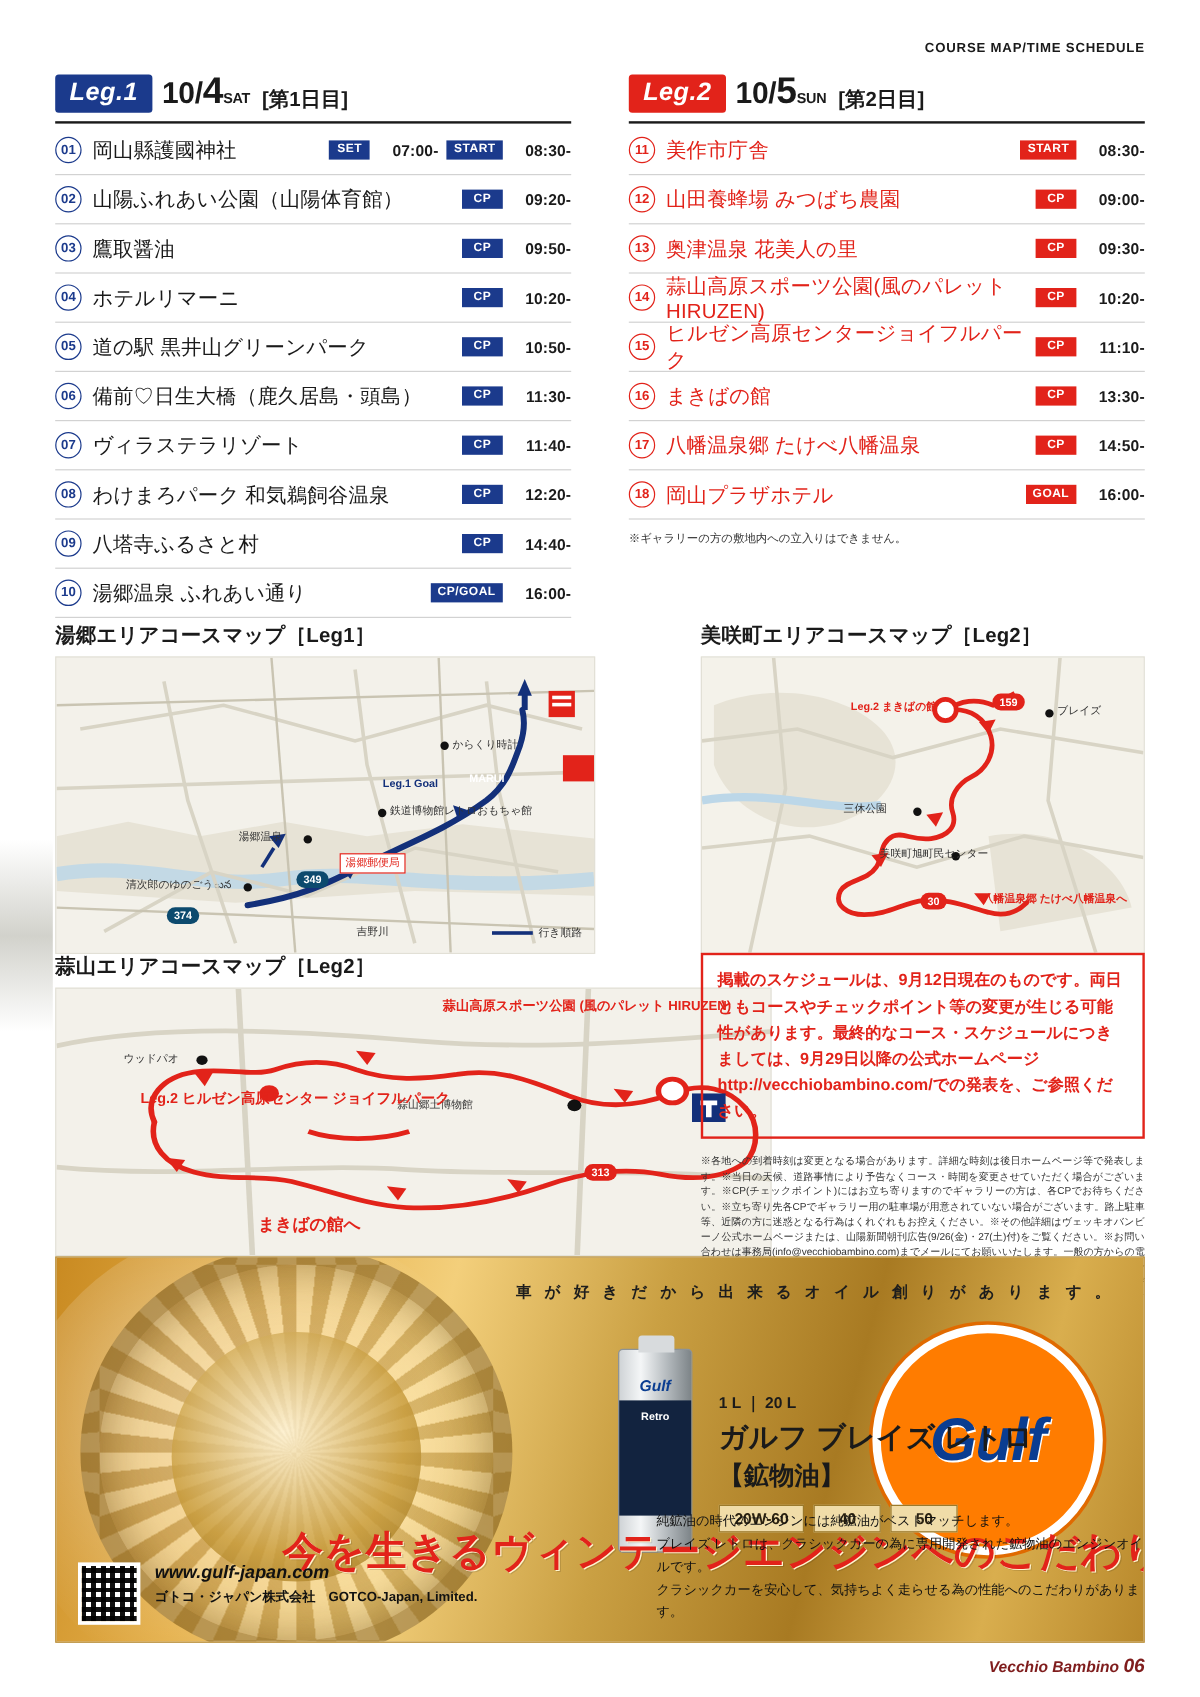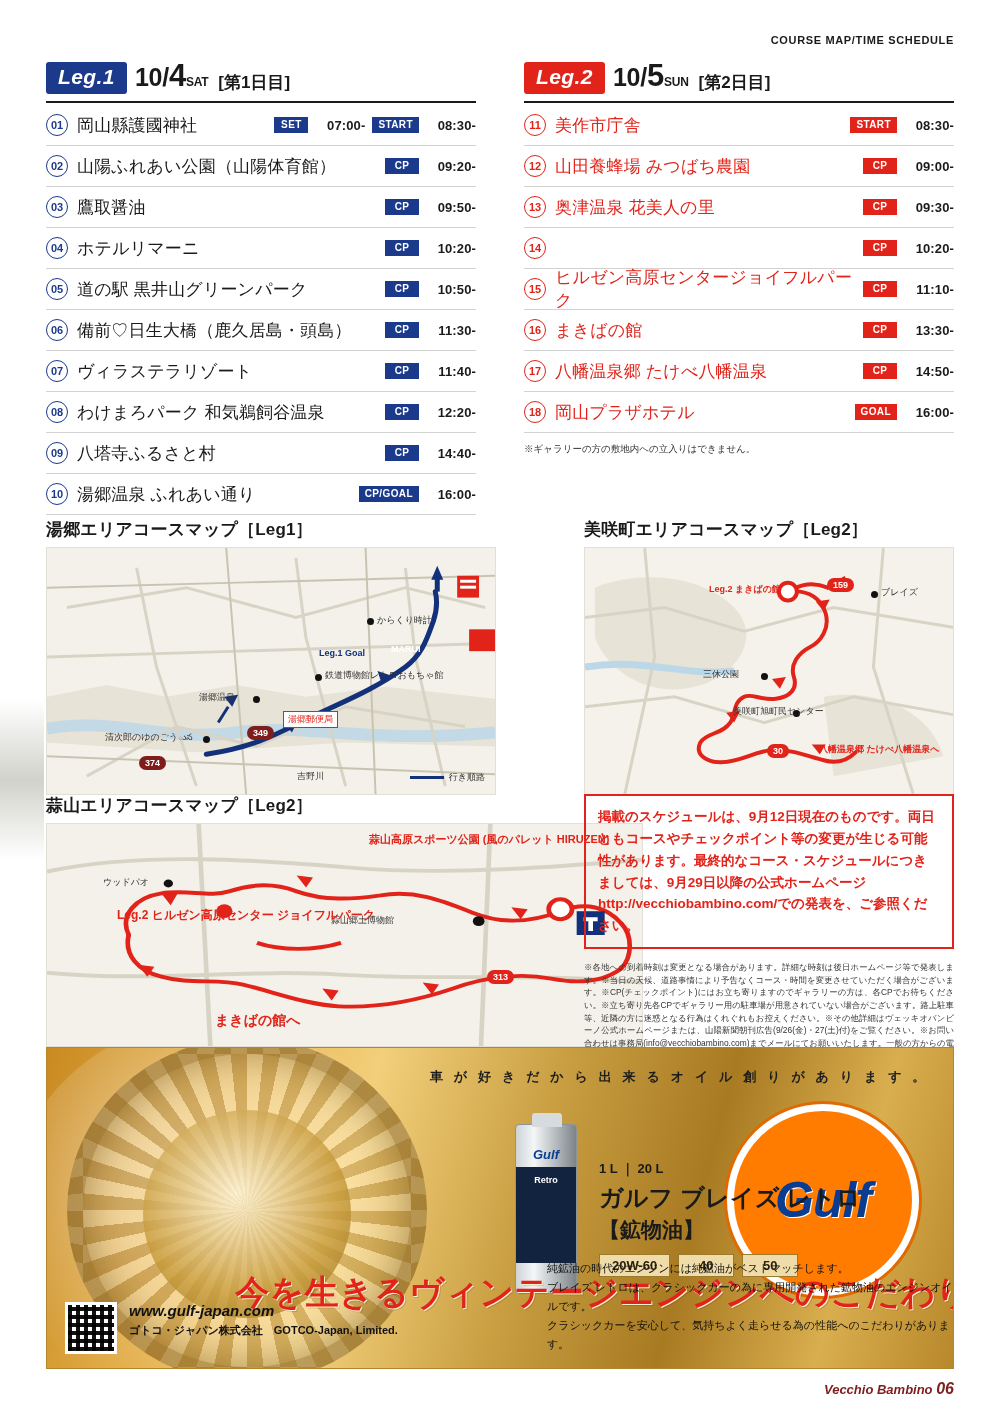--- a/index.html
+++ b/index.html
@@ -72,21 +72,21 @@
   .mlabel.red { color:#e2231a; font-weight:bold; }
   .mlabel.blue { color:#13307a; font-weight:bold; }
   .pin {
     position:absolute; width:7px; height:7px; border-radius:50%;
     background:#111;
   }
   .rt-badge {
     position:absolute; color:#fff; background:#e2231a; font-size:9px; font-weight:bold;
     border-radius:9px; padding:2px 6px;
   }
-  .rt-badge.blue { background:#7f1d1d; }
+  .rt-badge.blue { background:#0c4a6e; }
   .legend { position:absolute; font-size:9px; color:#333; display:flex; align-items:center; gap:5px;}
   .legend .line { width:34px; height:3px; background:#13307a; display:inline-block;}
 
   
   .notice {
     border:2px solid #e2231a; color:#e2231a; font-weight:bold;
     font-size:13.5px; line-height:1.62; padding:10px 12px;
   }
   .fine {
     font-size:8.4px; line-height:1.5; color:#333; margin-top:12px; text-align:justify;
@@ -306,20 +306,21 @@
         <div class="pt">
           <div class="num">13</div>
           <div class="name">奥津温泉 花美人の里</div>
           <div class="tags">
             <span class="tag">CP</span>
             <span class="time">09:30-</span>
           </div>
         </div>
         <div class="pt">
           <div class="num">14</div>
+          <div class="name">蒜山高原スポーツ公園(風のパレットHIRUZEN)</div>
           <div class="tags">
             <span class="tag">CP</span>
             <span class="time">10:20-</span>
           </div>
         </div>
         <div class="pt">
           <div class="num">15</div>
           <div class="name">ヒルゼン高原センタージョイフルパーク</div>
           <div class="tags">
             <span class="tag">CP</span>

